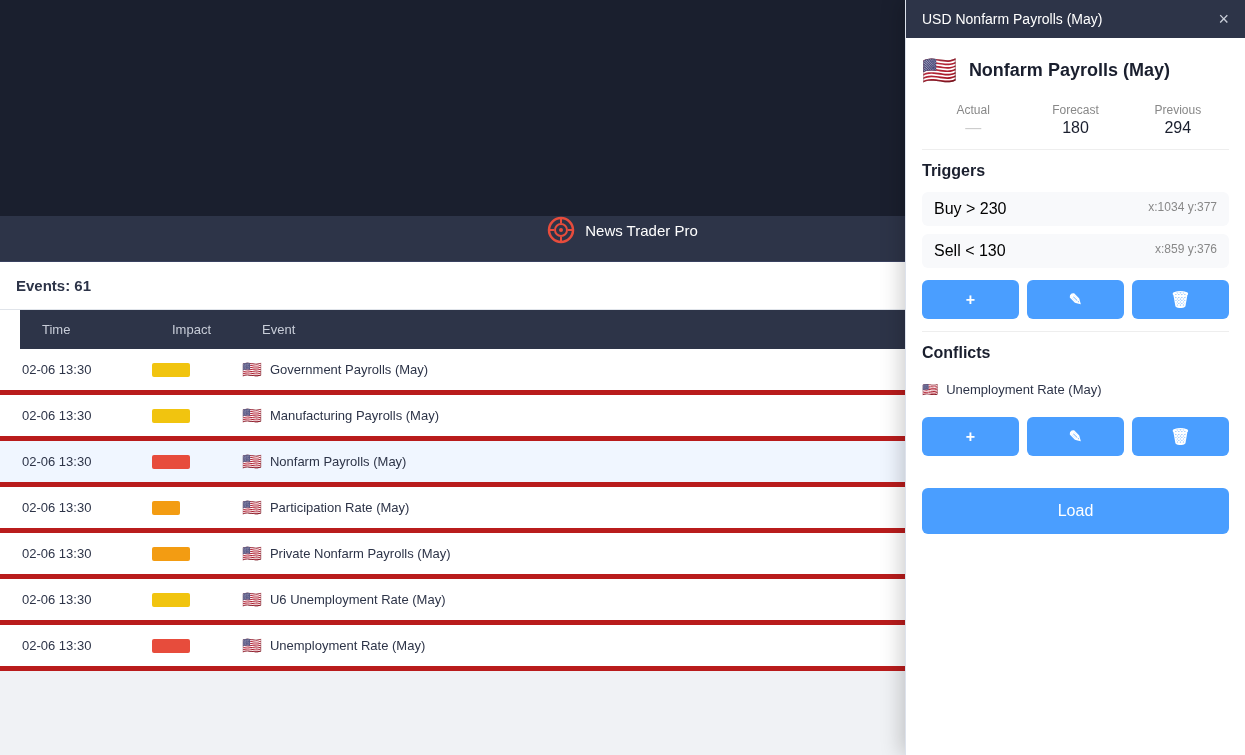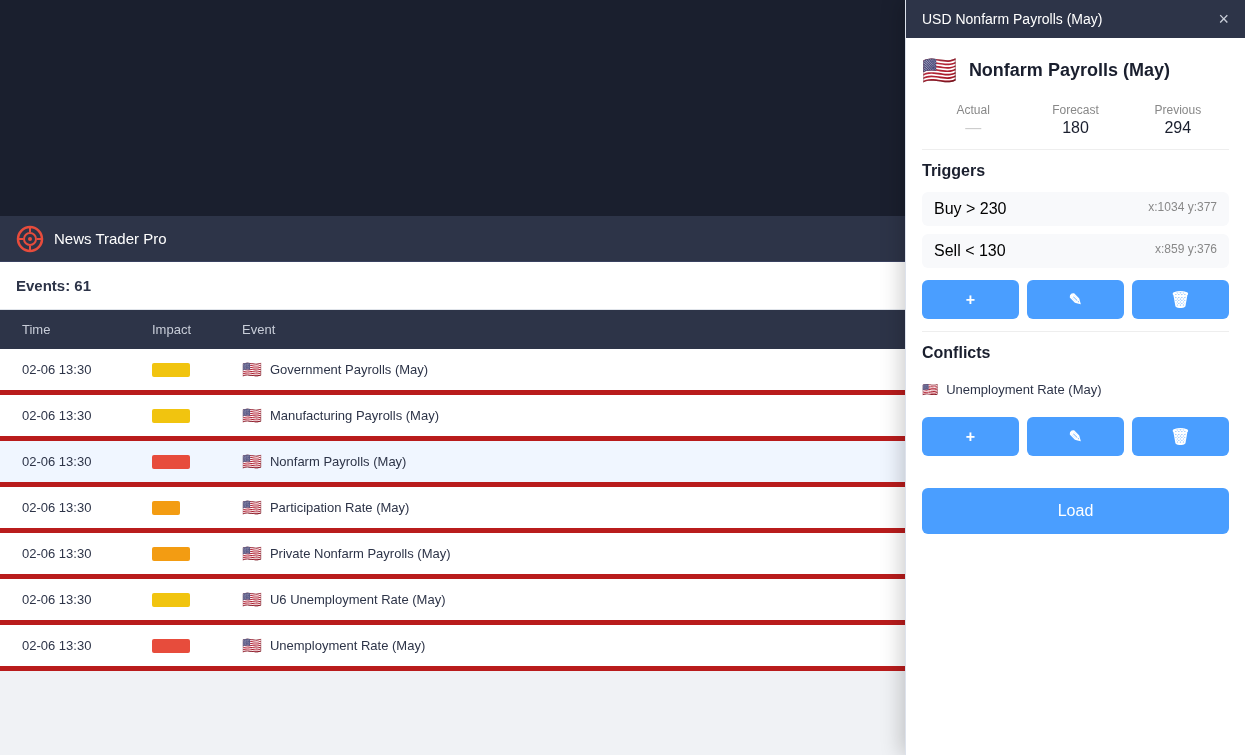--- a/index.html
+++ b/index.html
@@ -31,20 +31,21 @@
     }
 
     
     .header {
       background: #2d3448;
       height: 46px;
       display: flex;
       align-items: center;
       padding: 0 16px;
       border-bottom: 1px solid #3a4260;
+      flex-direction: column;
     }
     .header-logo {
       display: flex;
       align-items: center;
       gap: 10px;
     }
     .logo-icon {
       width: 28px;
       height: 28px;
     }
@@ -125,20 +126,21 @@
     .table-container {
       background: #fff;
       overflow: hidden;
     }
     .table-header {
       background: #2d3448;
       display: grid;
       grid-template-columns: 130px 90px 1fr 100px 100px 100px;
       padding: 8px 16px;
       gap: 0;
+      margin-left: 20px;
     }
     .th {
       color: #c8cdd8;
       font-size: 13px;
       font-weight: 500;
       padding: 4px 6px;
     }
     .th.right { text-align: right; }
 
     .table-row {

